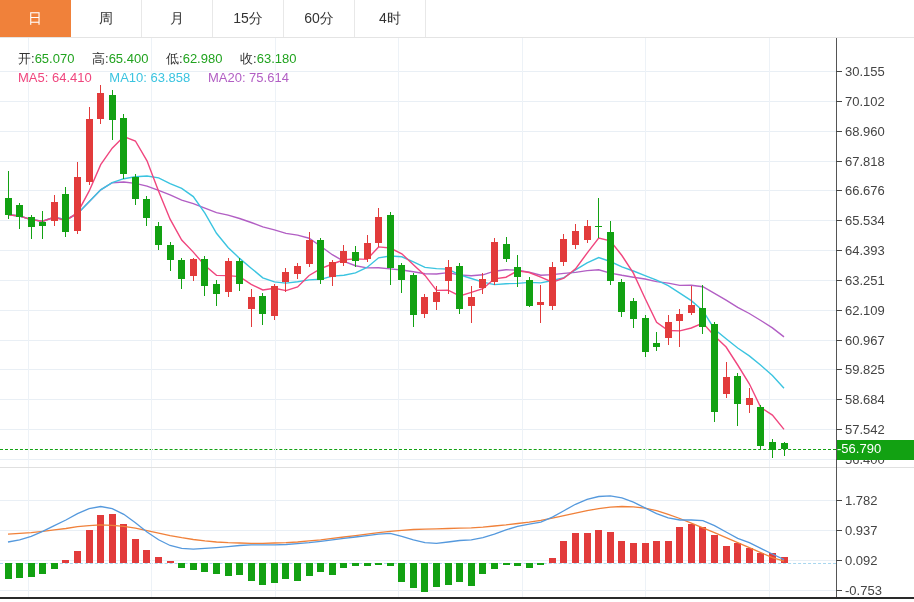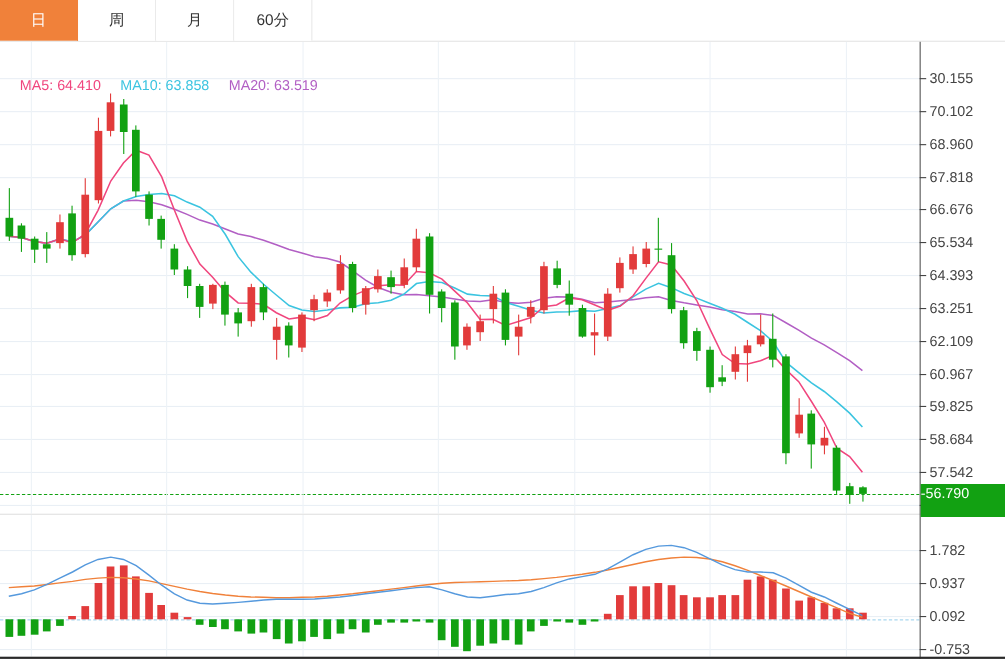--- a/index.html
+++ b/index.html
@@ -26,40 +26,48 @@
   #price-line{position:absolute;left:0;width:836px;height:0;border-top:1px dashed #12a112;}
   svg.overlay{position:absolute;left:0;top:0;pointer-events:none;}
   
   .inforow{position:absolute;left:18px;font-size:13px;white-space:nowrap;z-index:5;}
   .inforow span{margin-right:14px;}
   .lbl{color:#333;margin-right:0 !important;}
   .val-green{color:#21a31f;}
   
   .ytick{position:absolute;left:845px;font-size:13px;color:#444;transform:translateY(-50%);}
   .ytick-dash{position:absolute;left:836px;width:6px;height:1px;background:#444;}
-  #price-tag{position:absolute;left:837px;top:440px;width:77px;height:30px;background:#0ca50c;
+  #price-tag{position:absolute;left:837px;top:440px;width:77px;height:20px;background:#0ca50c;
              color:#fff;font-size:13px;line-height:18px;z-index:6;}
 </style>
 </head>
 <body>
 
 <div id="stage">
 
   <div id="tabbar">
       <div class="tab active" style="background: rgb(240, 129, 58);">日</div>
       <div class="tab">周</div>
       <div class="tab">月</div>
+      <div class="tab">15分</div>
       <div class="tab">60分</div>
+      <div class="tab">4时</div>
     </div>
 
   <div id="main-pane">
+    <div class="inforow" style="top:12px;">
+      <span class="lbl">开:</span><span class="val-green" style="color: rgb(33, 163, 31);">65.070</span>
+      <span class="lbl">高:</span><span class="val-green" style="color: rgb(33, 163, 31);">65.400</span>
+      <span class="lbl">低:</span><span class="val-green" style="color: rgb(33, 163, 31);">62.980</span>
+      <span class="lbl">收:</span><span class="val-green" style="color: rgb(33, 163, 31);">63.180</span>
+    </div>
     <div class="inforow" style="top:32px;">
       <span id="ma5-text" style="color: rgb(240, 70, 126);">MA5: 64.410</span>
       <span id="ma10-text" style="color: rgb(59, 196, 224);">MA10: 63.858</span>
-      <span id="ma20-text" style="color: rgb(178, 95, 196);">MA20: 63.519</span>
+      <span id="ma20-text" style="color: rgb(178, 95, 196);">MA20: 75.614</span>
     </div>
     <div id="price-line" style="border-top-color: rgb(18, 161, 18); top: 410.801px;"></div>
   <div class="hgrid" style="top: 33px;"></div>
       <div class="hgrid" style="top: 62.8257px;"></div>
       <div class="hgrid" style="top: 92.6776px;"></div>
       <div class="hgrid" style="top: 122.529px;"></div>
       <div class="hgrid" style="top: 152.381px;"></div>
       <div class="hgrid" style="top: 182.233px;"></div>
       <div class="hgrid" style="top: 212.059px;"></div>
       <div class="hgrid" style="top: 241.911px;"></div>

